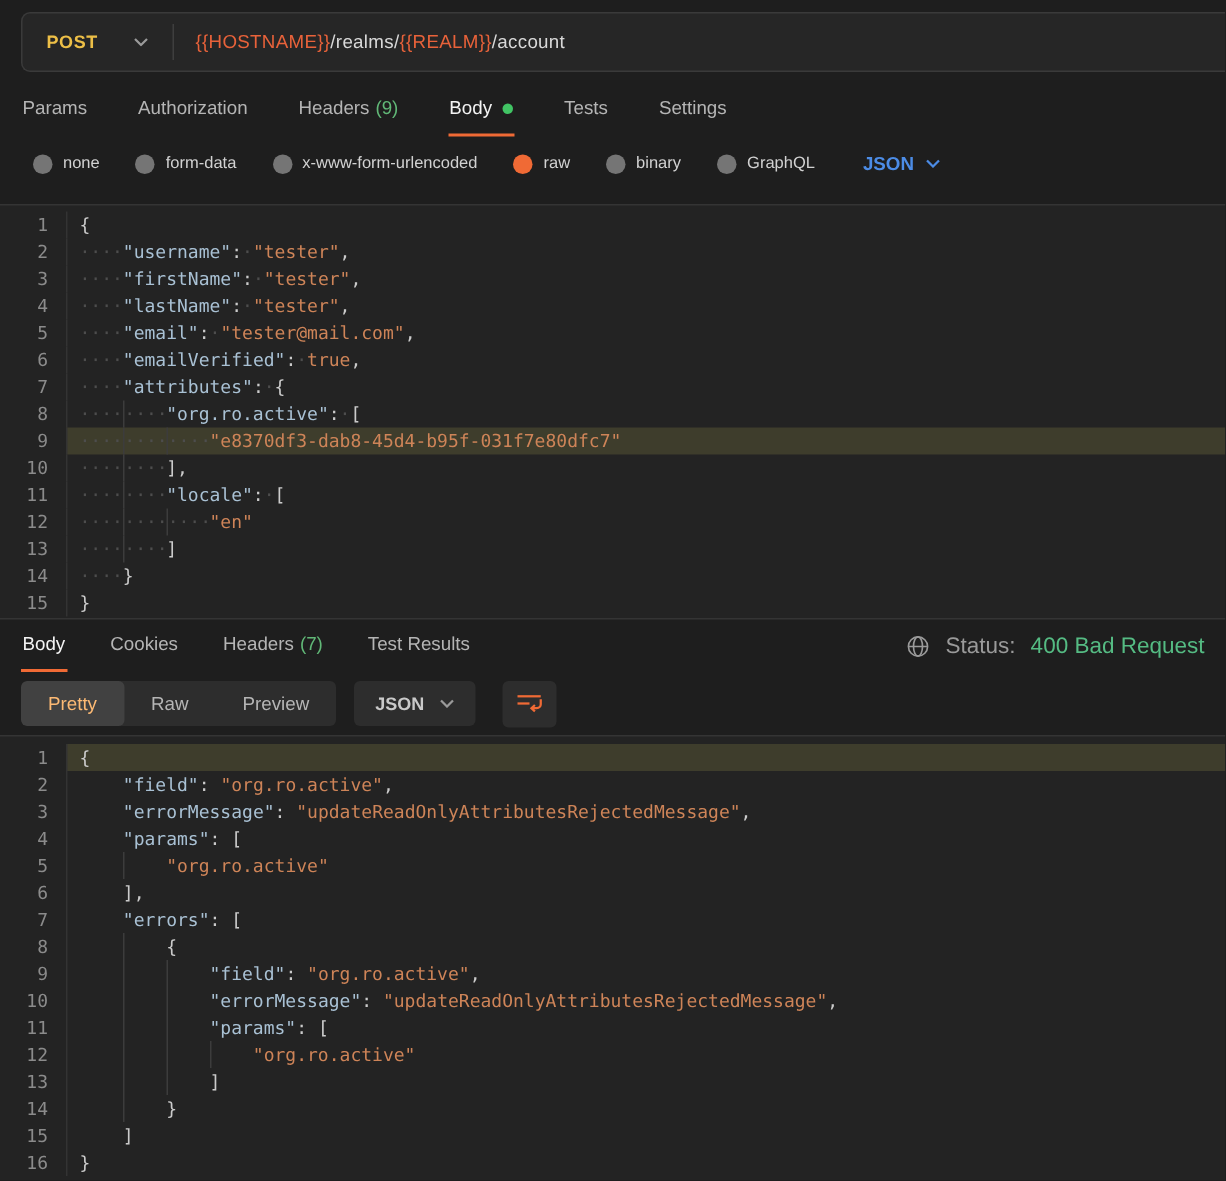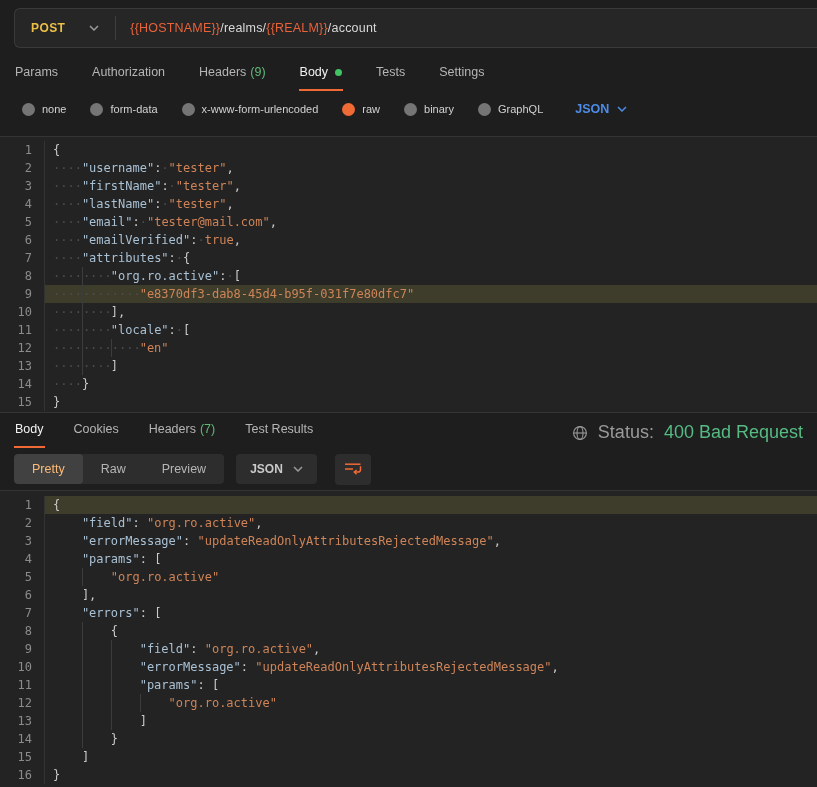--- a/index.html
+++ b/index.html
@@ -57,21 +57,21 @@
   .tk-key{color:var(--key)}
   .tk-str{color:var(--str)}
   .tk-bool{color:var(--str)}
   .tk-punc{color:var(--punc)}
   .tk-sp{color:var(--dots)}
   
   .resp-tabs{display:flex;align-items:flex-start;padding:0 14px;height:36px;
              border-top:1px solid var(--border);flex-shrink:0}
   .resp-tabs .tab{margin-right:28px}
   .resp-status{margin-left:auto;display:flex;align-items:center;gap:10px;padding-top:9px;
-               font-size:18px}
+               font-size:15px}
   .status-label{color:#9a9a9a}
   .status-value{color:var(--green)}
   
   .resp-toolbar{display:flex;align-items:center;gap:12px;padding:0 14px;height:42px;flex-shrink:0}
   .seg{display:flex;background:#2d2d2d;border-radius:4px;overflow:hidden}
   .seg-item{padding:8px 18px;font-size:12.5px;color:#b5b5b5;cursor:pointer}
   .seg-item.active{background:#414141;color:#fdba74;border-radius:4px}
   .drop-btn{display:flex;align-items:center;gap:10px;background:#2d2d2d;border-radius:4px;
             padding:8px 14px;font-size:12px;font-weight:700;color:#c9c9c9;cursor:pointer}
   .icon-btn{display:flex;align-items:center;justify-content:center;background:#2d2d2d;

